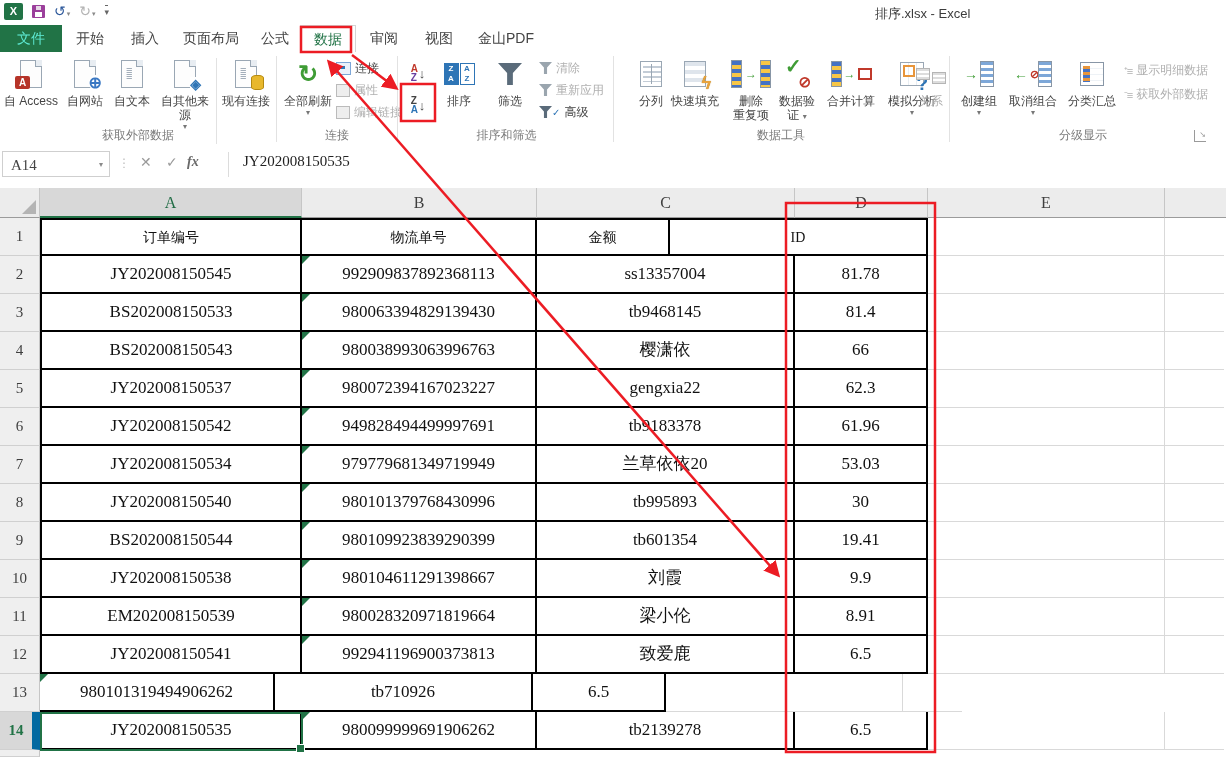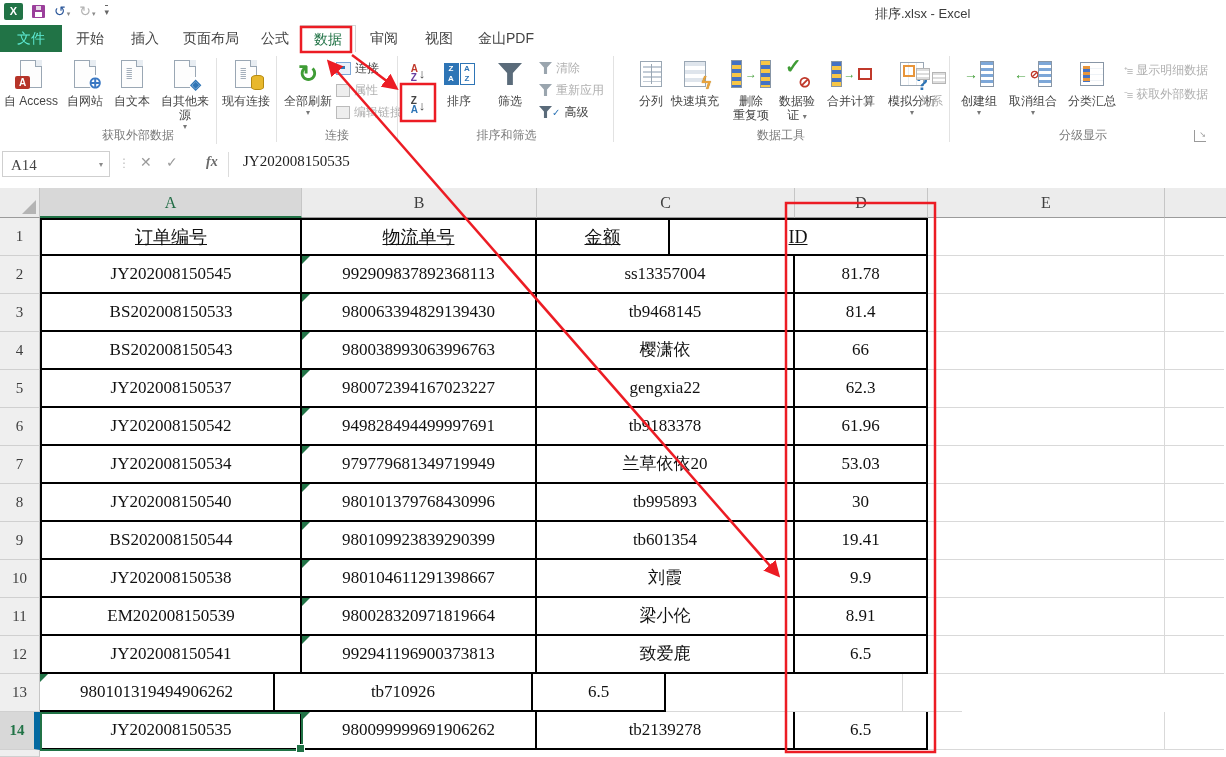--- a/index.html
+++ b/index.html
@@ -107,32 +107,32 @@
   .corner{position:absolute;left:0;top:4px;width:40px;height:30px;background:#ececec;border-right:1px solid #c6c6c6;border-bottom:1px solid #9b9b9b;box-sizing:border-box;}
   .corner:after{content:"";position:absolute;right:3px;bottom:3px;border-style:solid;border-width:0 0 14px 14px;border-color:transparent transparent #b4b4b4 transparent;}
   .colhdrs{position:absolute;left:40px;top:4px;height:30px;display:flex;}
   .ch{height:30px;box-sizing:border-box;background:#ececec;border-right:1px solid #c6c6c6;border-bottom:1px solid #9b9b9b;
      font-family:"Liberation Serif",serif;font-size:16px;color:#3f3f3f;text-align:center;line-height:29px;cursor:pointer;}
   .ch-sel{background:#d8d8d8;color:#1e6b43;border-bottom:2px solid #217346;}
   .rows{position:absolute;left:0;top:34px;}
   .r{display:flex;height:38px;}
   .rh{width:40px;box-sizing:border-box;background:#efefef;border-right:1px solid #c6c6c6;border-bottom:1px solid #d0d0d0;
      font-family:"Liberation Serif",serif;font-size:15px;color:#3e3e3e;text-align:center;line-height:37px;cursor:pointer;}
-  .rh-sel{background:#d8d8d8;color:#217346;font-weight:bold;border-right:6px solid #0369a1;}
+  .rh-sel{background:#d8d8d8;color:#217346;font-weight:bold;border-right:8px solid #0369a1;}
   .c{box-sizing:border-box;font-family:"Liberation Serif",serif;font-size:17px;color:#111;text-align:center;
      line-height:35px;border-right:2px solid #000;border-bottom:2px solid #000;position:relative;cursor:cell;overflow:hidden;white-space:nowrap;}
   .r-first .c{border-top:2px solid #000;}
   .ca{width:262px;border-left:2px solid #000;}
   .cb{width:235px;}
   .cc{width:258px;}
   .cd{width:133px;}
   .ce{width:237px;border-right:1px solid #d9d9d9;border-bottom:1px solid #d9d9d9;}
   .cf{width:59px;border-right:none;border-bottom:1px solid #d9d9d9;}
   .r-first .ce,.r-first .cf{border-top:none;}
-  .hrow .c{font-size:18px;text-decoration:underline;}
+  .hrow .c{font-size:14px;}
   .tri{position:absolute;left:0;top:0;width:0;height:0;border-top:8px solid #217346;border-right:8px solid transparent;}
   .sel-cell{position:absolute;left:40px;top:528px;width:263px;height:39px;border:2px solid #217346;box-sizing:border-box;pointer-events:none;}
   .fill-handle{position:absolute;right:-4px;bottom:-4px;width:7px;height:7px;background:#217346;border:1px solid #fff;}
   .partialrow{display:flex;height:7px;overflow:hidden;}
   .annot{position:absolute;left:0;top:0;pointer-events:none;z-index:50;}
 </style>
 </head>
 <body>
 
 <div class="app">
@@ -395,21 +395,21 @@
       <div class="glabel">分级显示</div>
       <div class="launcher">↘</div>
     </div>
   </div>
 
   <div class="fbar">
     <div class="namebox"><span>A14</span><span class="nb-caret" style="line-height:26px">▾</span></div>
     <div class="fdots">⋮</div>
     <div class="fbtn" style="left:140px">✕</div>
     <div class="fbtn" style="left:166px">✓</div>
-    <div class="fbtn fx" style="left:206px">fx</div>
+    <div class="fbtn fx" style="left:187px">fx</div>
     <div class="fdiv"></div>
     <div class="fval">JY202008150535</div>
   </div>
 
   <div class="sheet">
     <div class="corner"></div>
     <div class="colhdrs">
       <div class="ch ch-sel" style="width:262px">A</div>
       <div class="ch" style="width:235px">B</div>
       <div class="ch" style="width:258px">C</div>

